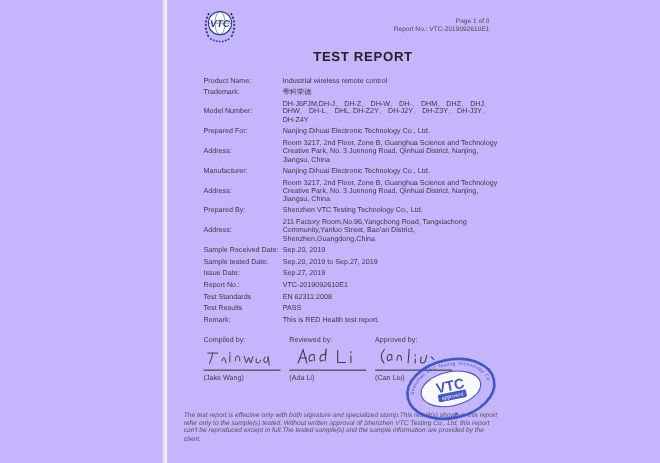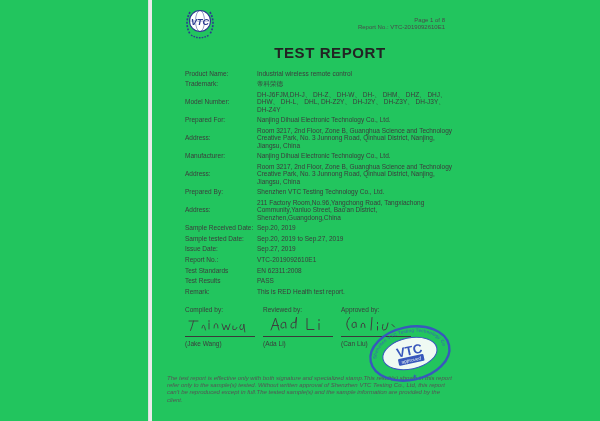--- a/index.html
+++ b/index.html
@@ -1,34 +1,34 @@
 <!DOCTYPE html>
 <html><head>
 <meta charset="utf-8">
 <style>
   * { margin:0; padding:0; box-sizing:border-box; }
   html,body { background:#ffffff; }
   .screen {
     position:relative; width:600px; height:421px;
-    background:#22c55e; overflow:hidden;
+    background:#c4b5fd; overflow:hidden;
     font-family:"Liberation Sans", sans-serif;
     color:#3c3c3c;
   }
   .page-edge {
     position:absolute; left:148px; top:0; width:4px; height:421px;
     background:#ececec; border-left:1px solid #e0e0e0;
   }
   .logo { position:absolute; left:183px; top:5px; width:34px; height:36px; }
   .header-right {
     position:absolute; right:155px; top:17px; text-align:right;
     font-size:6px; line-height:7px; color:#4a4a4a;
   }
   .report-title {
     position:absolute; left:190px; top:44px; width:280px;
-    text-align:center; font-size:15px; font-weight:bold;
+    text-align:center; font-size:12px; font-weight:bold;
     letter-spacing:0.6px; color:#232323;
   }
   .fields { position:absolute; left:185px; top:68px; width:272px; }
   .field-row { display:flex; align-items:center; padding:1.6px 0; }
   .field-label { flex:none; width:72px; font-size:6.5px; line-height:7.4px; color:#3c3c3c; }
   .field-value { flex:1; font-size:6.5px; line-height:7.4px; color:#3c3c3c; }
   .signatures { position:absolute; left:185px; top:306px; display:flex; }
   .sig-col { width:70px; margin-right:8px; }
   .sig-role { font-size:6.5px; color:#3c3c3c; }
   .sig-script { display:block; width:68px; height:22px; margin-top:1px; }

